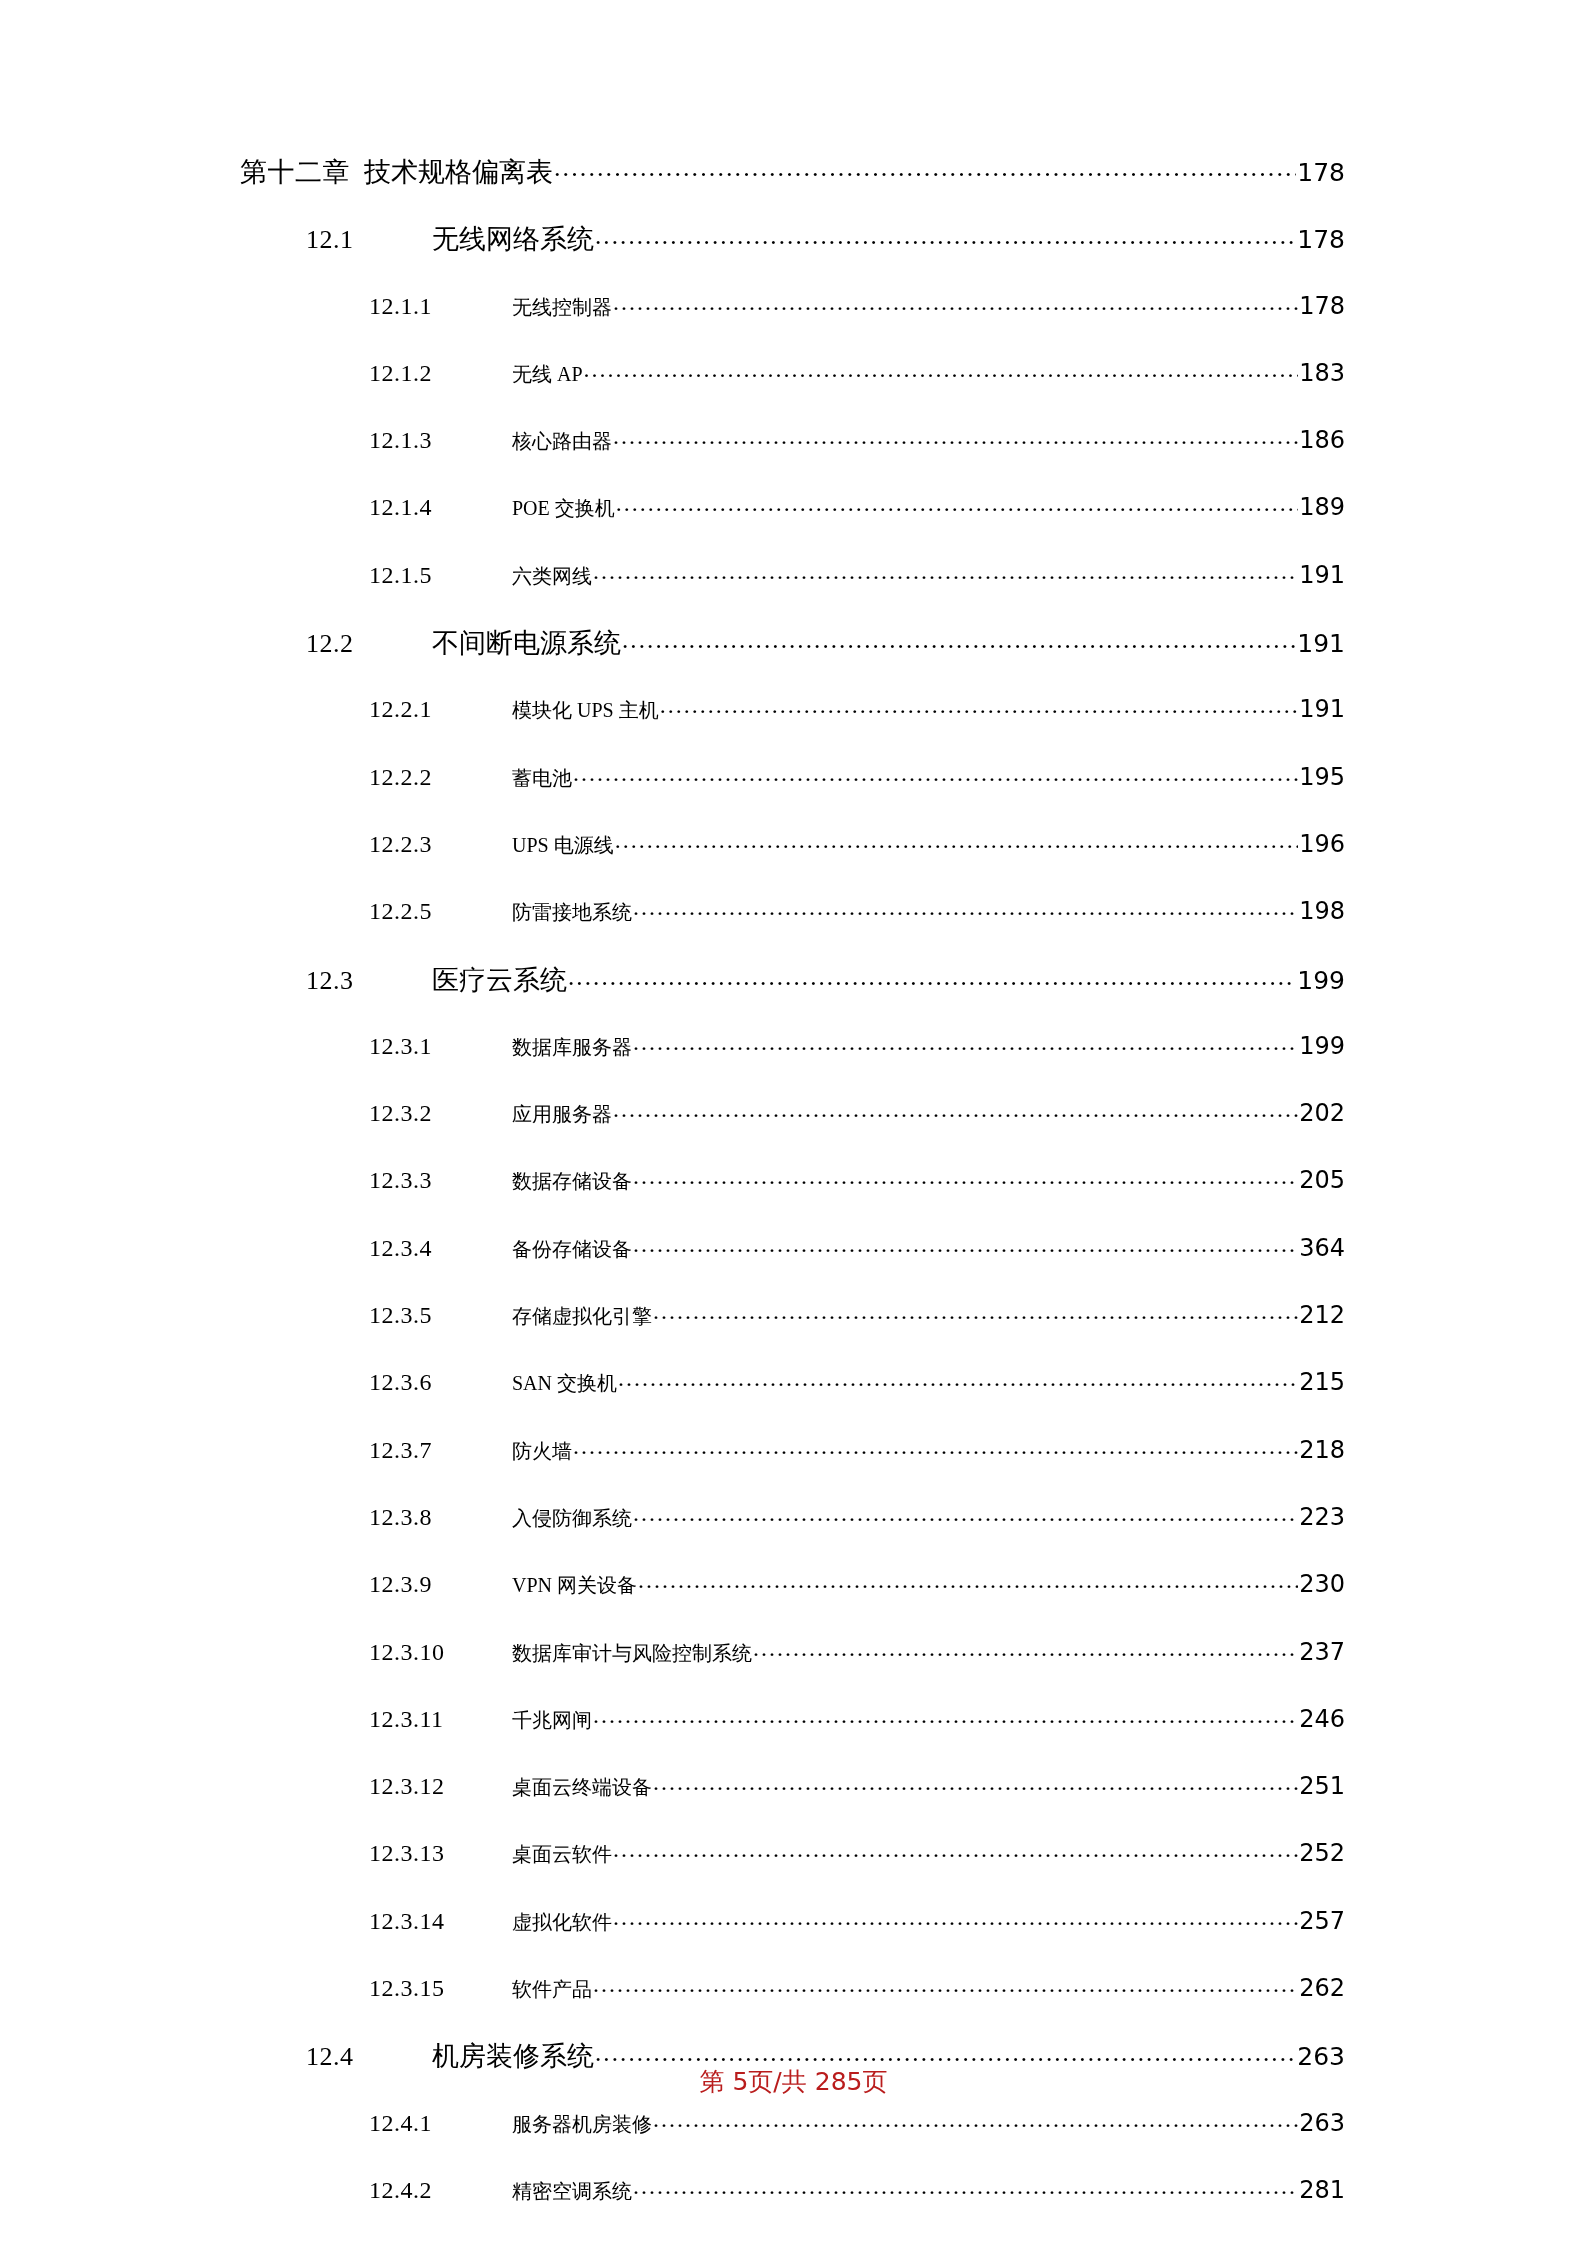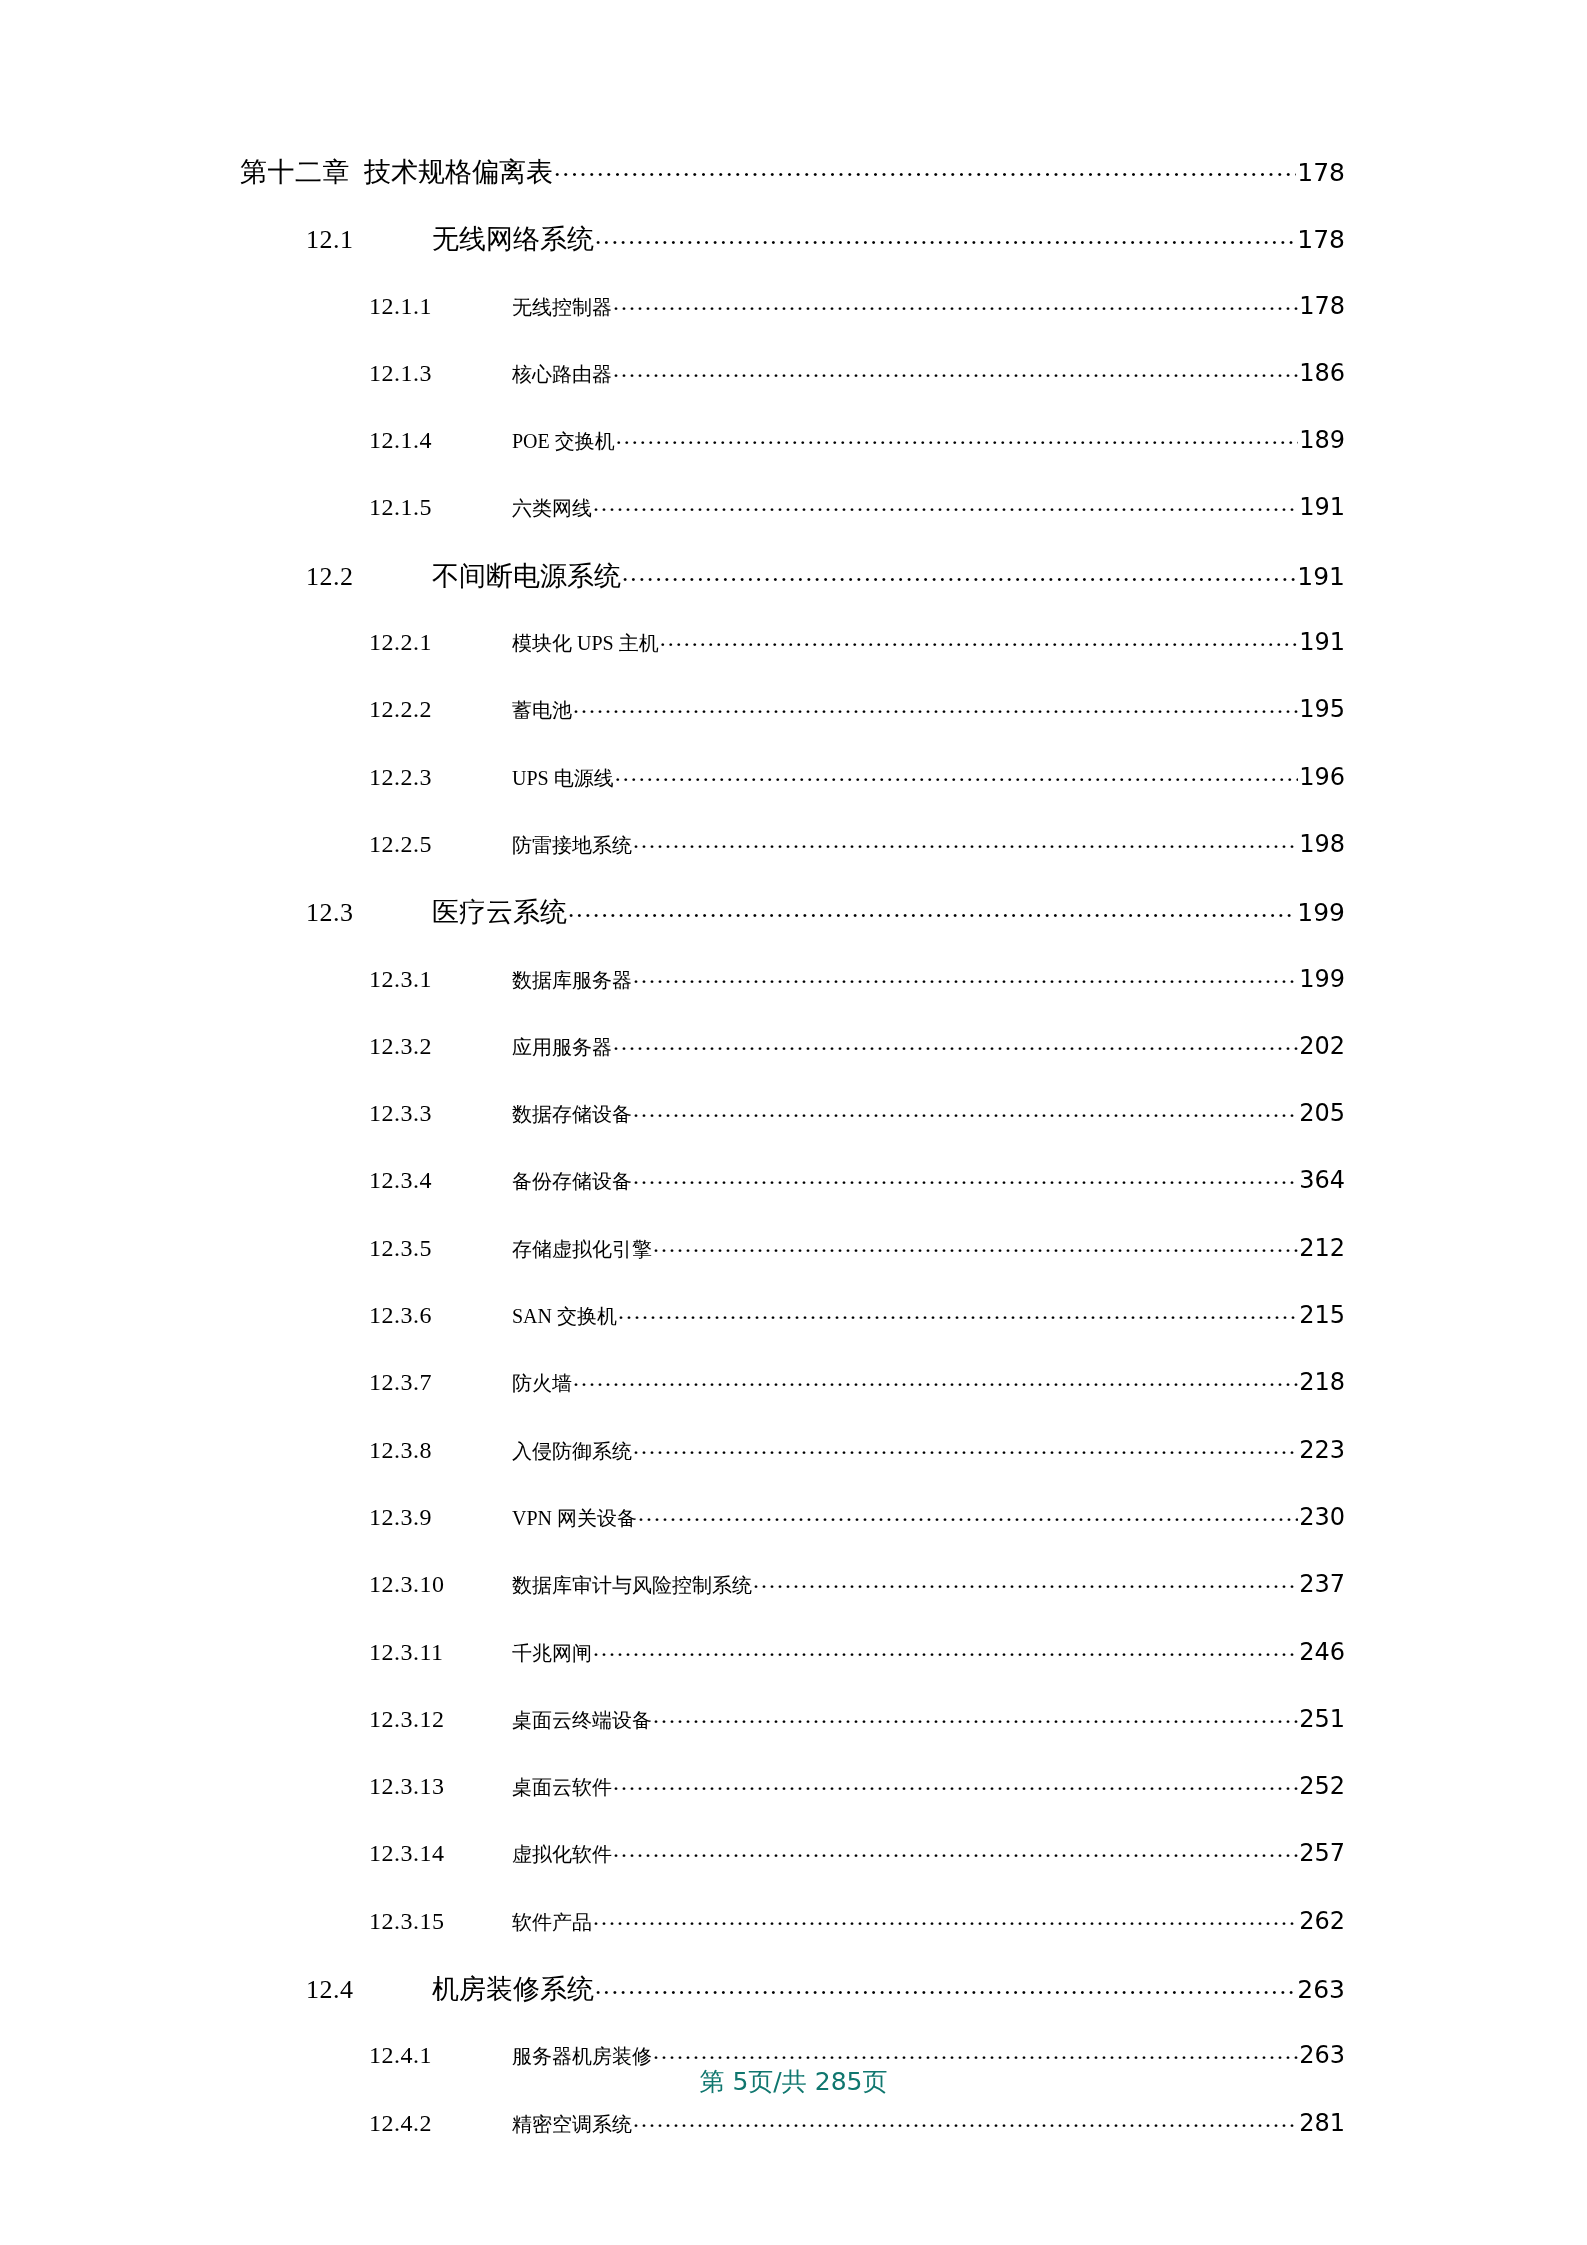--- a/index.html
+++ b/index.html
@@ -102,21 +102,21 @@
 
   
   .footer {
     position: absolute;
     left: 0;
     top: 2065px;
     width: 1587px;
     text-align: center;
     font-family: "DejaVu Sans", sans-serif;
     font-size: 25px;
-    color: #0f766e;
+    color: #b91c1c;
   }
 </style>
 </head>
 <body>
 
 <div class="page">
 
   <div class="toc" id="toc-root">
       <div class="toc-row lvl1">
         <span class="num">第十二章</span>
@@ -130,20 +130,26 @@
         <span class="leader"></span>
         <span class="pageno">178</span>
       </div>
       <div class="toc-row lvl3">
         <span class="num">12.1.1</span>
         <span class="title">无线控制器</span>
         <span class="leader"></span>
         <span class="pageno">178</span>
       </div>
       <div class="toc-row lvl3">
+        <span class="num">12.1.2</span>
+        <span class="title">无线 AP</span>
+        <span class="leader"></span>
+        <span class="pageno">183</span>
+      </div>
+      <div class="toc-row lvl3">
         <span class="num">12.1.3</span>
         <span class="title">核心路由器</span>
         <span class="leader"></span>
         <span class="pageno">186</span>
       </div>
       <div class="toc-row lvl3">
         <span class="num">12.1.4</span>
         <span class="title">POE 交换机</span>
         <span class="leader"></span>
         <span class="pageno">189</span>

